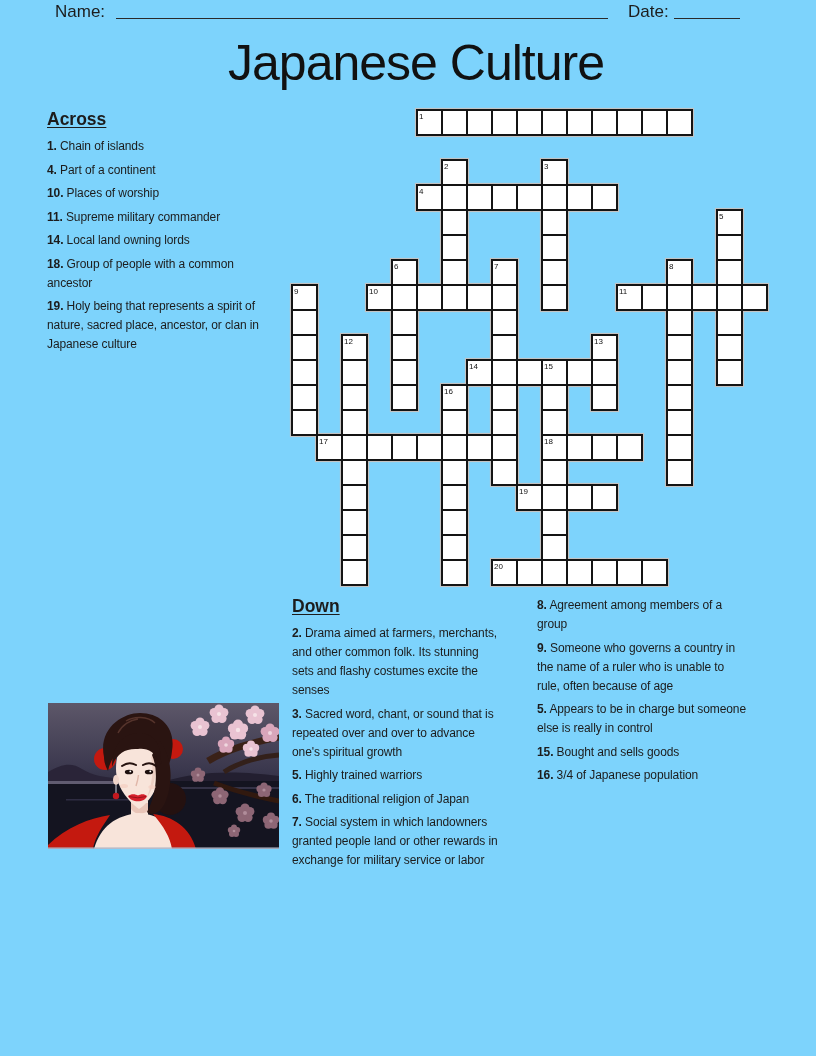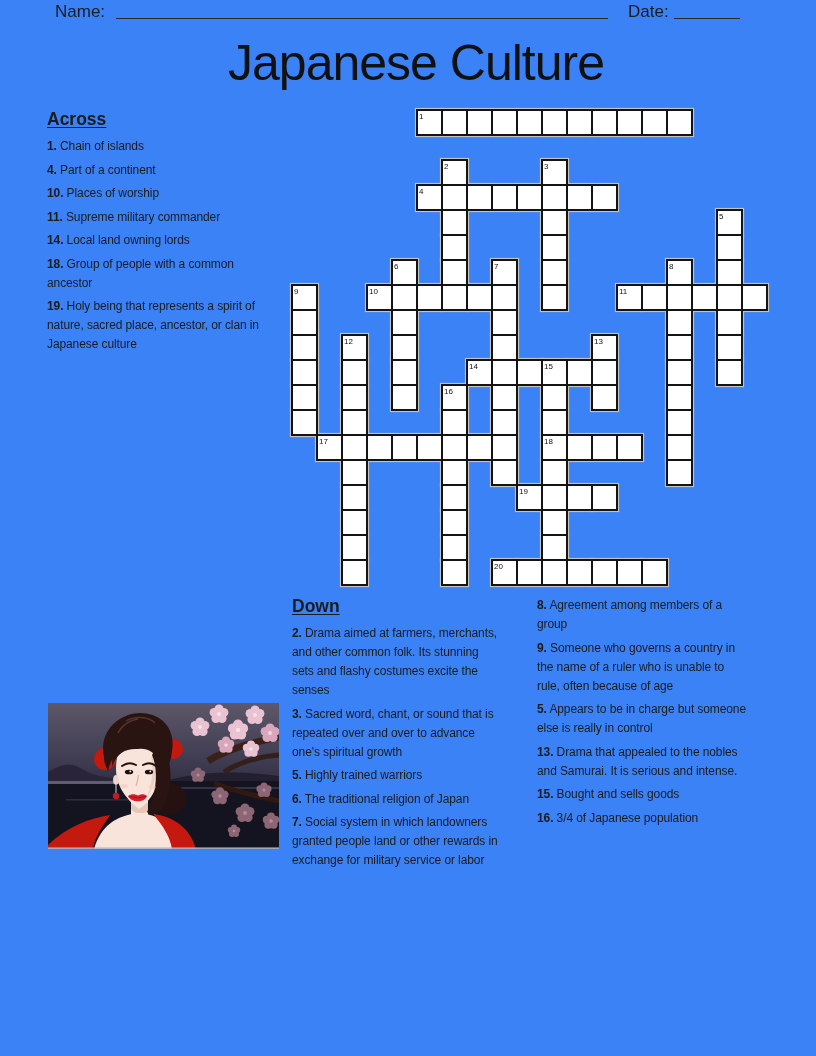--- a/index.html
+++ b/index.html
@@ -1,19 +1,19 @@
 <!DOCTYPE html>
 <html><head>
 <meta charset="utf-8">
 <style>
   * { margin:0; padding:0; box-sizing:border-box; }
   html,body { background:#ffffff; }
   .page {
     position:relative; width:816px; height:1056px; margin:0 auto;
-    background:#3b82f6; overflow:hidden;
+    background:#7dd3fc; overflow:hidden;
     font-family:"Liberation Sans","DejaVu Sans",sans-serif;
     color:#1c1c1c;
   }
   .label { position:absolute; font-size:17px; color:#1c1c1c; }
   .write-line { position:absolute; height:18px; border-bottom:1.6px solid #2a2a2a; }
   .name-line { left:116px; top:1px; width:492px; }
   .date-line { left:674px; top:1px; width:66px; }
   .name-label { left:55px; top:2px; }
   .date-label { left:628px; top:2px; }
   h1.title {
@@ -336,21 +336,20 @@
         <p class="clue"><b>5.</b> Highly trained warriors</p>
         <p class="clue"><b>6.</b> The traditional religion of Japan</p>
         <p class="clue"><b>7.</b> Social system in which landowners granted people land or other rewards in exchange for military service or labor</p>
       </div>
   </div>
   <div class="clue-col" id="down-col-2">
     <div id="down-clues-2">
         <p class="clue"><b>8.</b> Agreement among members of a group</p>
         <p class="clue"><b>9.</b> Someone who governs a country in the name of a ruler who is unable to rule, often because of age</p>
         <p class="clue"><b>5.</b> Appears to be in charge but someone else is really in control</p>
-        <p class="clue"><b>13.</b> Drama that appealed to the nobles and Samurai. It is serious and intense.</p>
         <p class="clue"><b>15.</b> Bought and sells goods</p>
         <p class="clue"><b>16.</b> 3/4 of Japanese population</p>
       </div>
   </div>
 
   <div id="illustration-box">
     <svg width="231" height="146" viewBox="0 0 231 146">
       <defs>
         <linearGradient id="sky" x1="0" y1="0" x2="0" y2="1">
           <stop offset="0%" stop-color="#5d5769"></stop>

